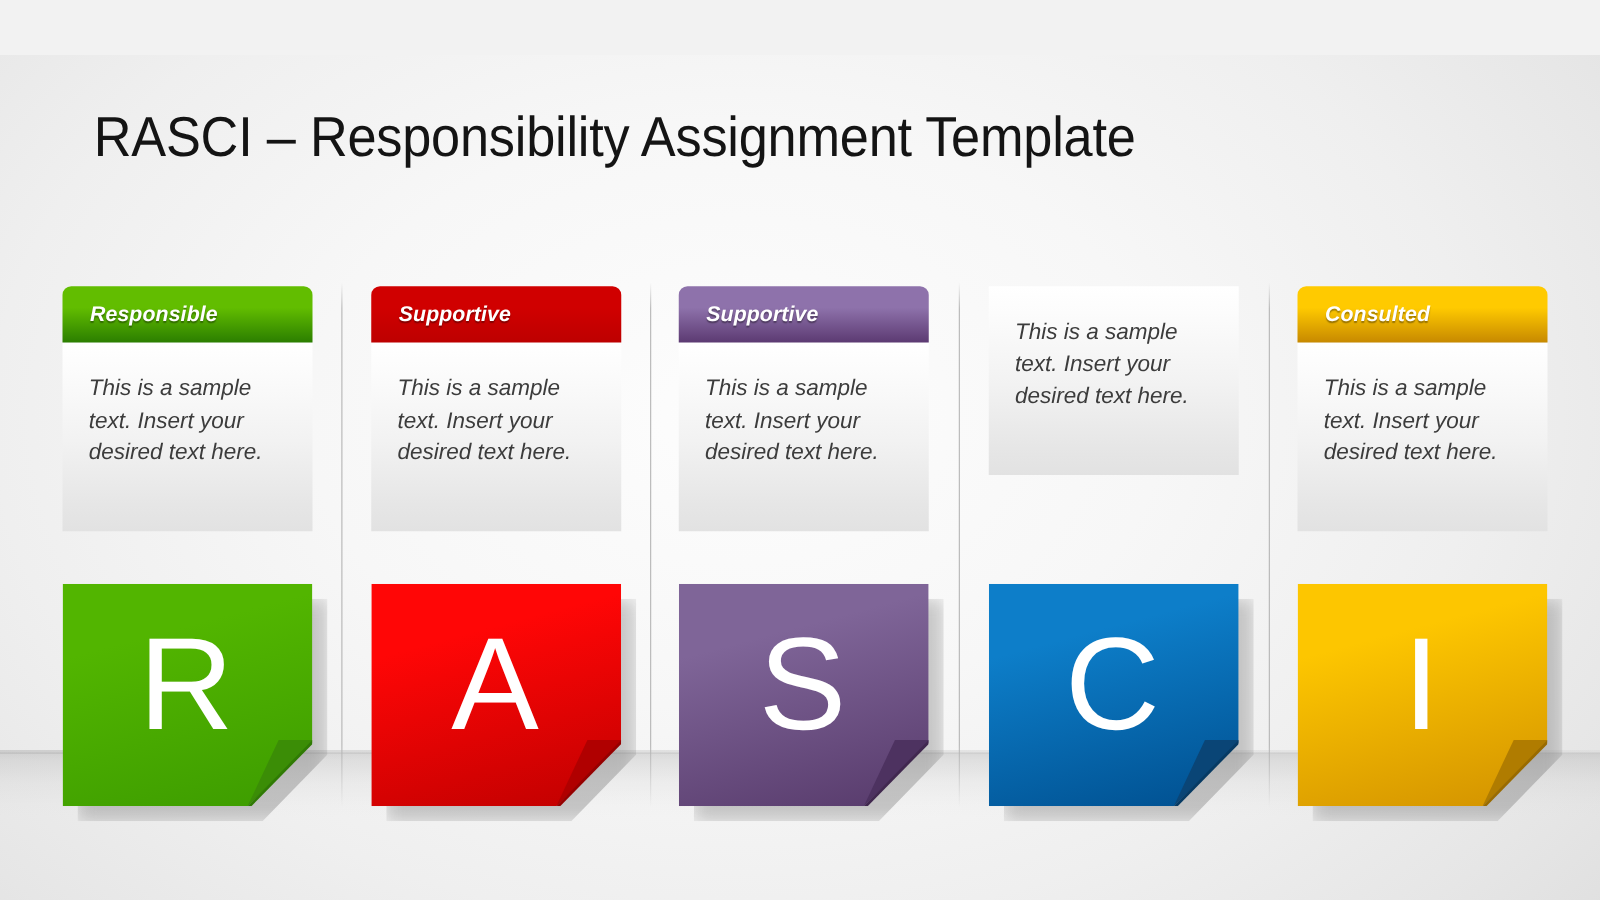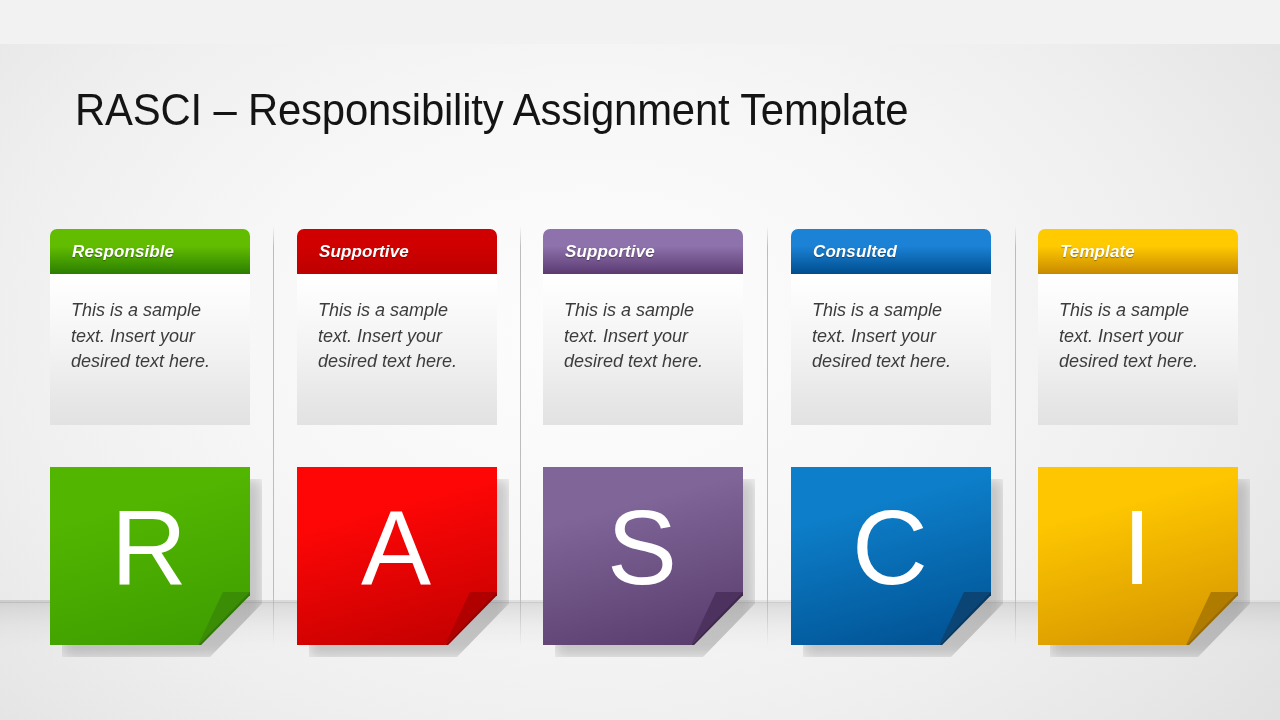--- a/index.html
+++ b/index.html
@@ -135,25 +135,24 @@
       </div>
       <div class="col" style="left: 297px;">
         <div class="card-head" style="background: linear-gradient(rgb(208, 0, 0) 0%, rgb(208, 0, 0) 38%, rgb(189, 0, 0) 100%);">Supportive</div>
         <div class="card-body">This is a sample text. Insert your desired text here.</div>
       </div>
       <div class="col" style="left: 543px;">
         <div class="card-head" style="background: linear-gradient(rgb(142, 114, 171) 0%, rgb(142, 114, 171) 38%, rgb(92, 58, 114) 100%);">Supportive</div>
         <div class="card-body">This is a sample text. Insert your desired text here.</div>
       </div>
       <div class="col" style="left: 791px;">
-        <div class="card-head" style="background: linear-gradient(rgb(27, 130, 214) 0%, rgb(27, 130, 214) 38%, rgb(0, 77, 142) 100%);">Consulted</div>
         <div class="card-body">This is a sample text. Insert your desired text here.</div>
       </div>
       <div class="col" style="left: 1038px;">
-        <div class="card-head" style="background: linear-gradient(rgb(255, 202, 0) 0%, rgb(255, 202, 0) 38%, rgb(199, 137, 0) 100%);">Template</div>
+        <div class="card-head" style="background: linear-gradient(rgb(255, 202, 0) 0%, rgb(255, 202, 0) 38%, rgb(199, 137, 0) 100%);">Consulted</div>
         <div class="card-body">This is a sample text. Insert your desired text here.</div>
       </div>
     </div>
   <div id="tiles">
       <div class="tile-wrap" style="left: 50px;">
         <div class="tile-shadow"></div>
         <div class="tile" style="background: linear-gradient(165deg, rgb(82, 181, 0) 0%, rgb(82, 181, 0) 26%, rgb(61, 156, 0) 100%);">
           <div class="letter">R</div>
         </div>
         <div class="fold" style="background: rgb(59, 141, 6);"></div>

